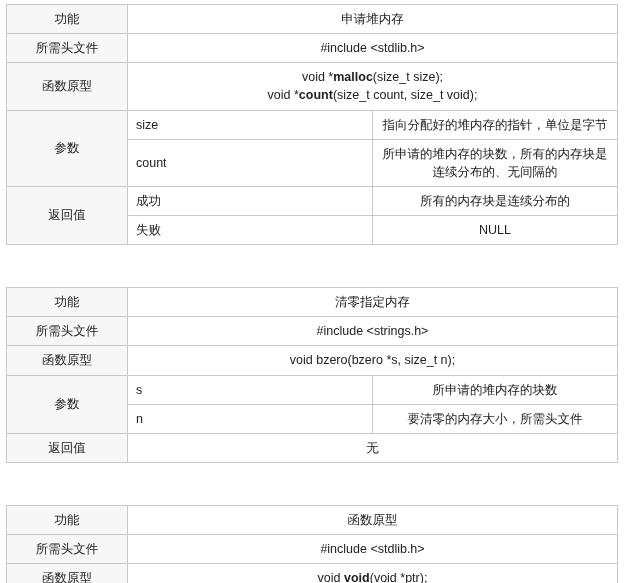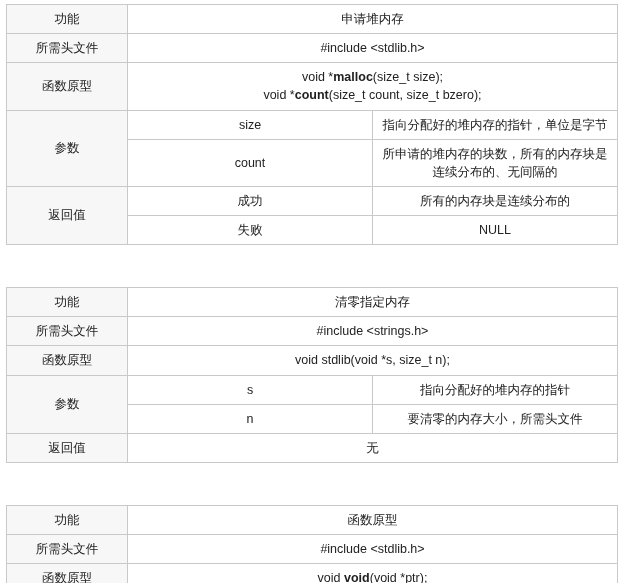--- a/index.html
+++ b/index.html
@@ -34,21 +34,21 @@
     line-height: 1.45;
     word-break: break-word;
   }
   td.label {
     text-align: center;
     background: #f7f7f7;
     color: #222;
     width: 104px;
   }
   td.subkey {
-    text-align: center;
+    text-align: left;
     background: #ffffff;
     width: 90px;
   }
   td.value {
     text-align: center;
     background: #ffffff;
   }
   .gap {
     height: 26px;
   }
@@ -74,21 +74,21 @@
         <td class="value" colspan="2">申请堆内存</td>
       </tr>
       <tr>
         <td class="label">所需头文件</td>
         <td class="value" colspan="2">#include &lt;stdlib.h&gt;</td>
       </tr>
       <tr>
         <td class="label">函数原型</td>
         <td class="value" colspan="2">
           <span class="proto-line"><span>void *</span><b>malloc</b><span>(size_t size);</span></span>
-          <span class="proto-line"><span>void *</span><b>count</b><span>(size_t count, size_t bzero);</span></span>
+          <span class="proto-line"><span>void *</span><b>count</b><span>(size_t count, size_t void);</span></span>
         </td>
       </tr>
       <tr>
         <td class="label" rowspan="2">参数</td>
         <td class="subkey">size</td>
         <td class="value">指向分配好的堆内存的指针，单位是字节</td>
       </tr>
       <tr>
         <td class="subkey">count</td>
         <td class="value">所申请的堆内存的块数，所有的内存块是连续分布的、无间隔的</td>
@@ -113,27 +113,27 @@
         <td class="label">功能</td>
         <td class="value" colspan="2">清零指定内存</td>
       </tr>
       <tr>
         <td class="label">所需头文件</td>
         <td class="value" colspan="2">#include &lt;strings.h&gt;</td>
       </tr>
       <tr>
         <td class="label">函数原型</td>
         <td class="value" colspan="2">
-          <span class="proto-line"><span>void stdlib(void *s, size_t n);</span><b></b><span></span></span>
+          <span class="proto-line"><span>void bzero(bzero *s, size_t n);</span><b></b><span></span></span>
         </td>
       </tr>
       <tr>
         <td class="label" rowspan="2">参数</td>
         <td class="subkey">s</td>
-        <td class="value">指向分配好的堆内存的指针</td>
+        <td class="value">所申请的堆内存的块数</td>
       </tr>
       <tr>
         <td class="subkey">n</td>
         <td class="value">要清零的内存大小，所需头文件</td>
       </tr>
       <tr>
         <td class="label">返回值</td>
         <td class="value" colspan="2">无</td>
       </tr>
     </tbody>

